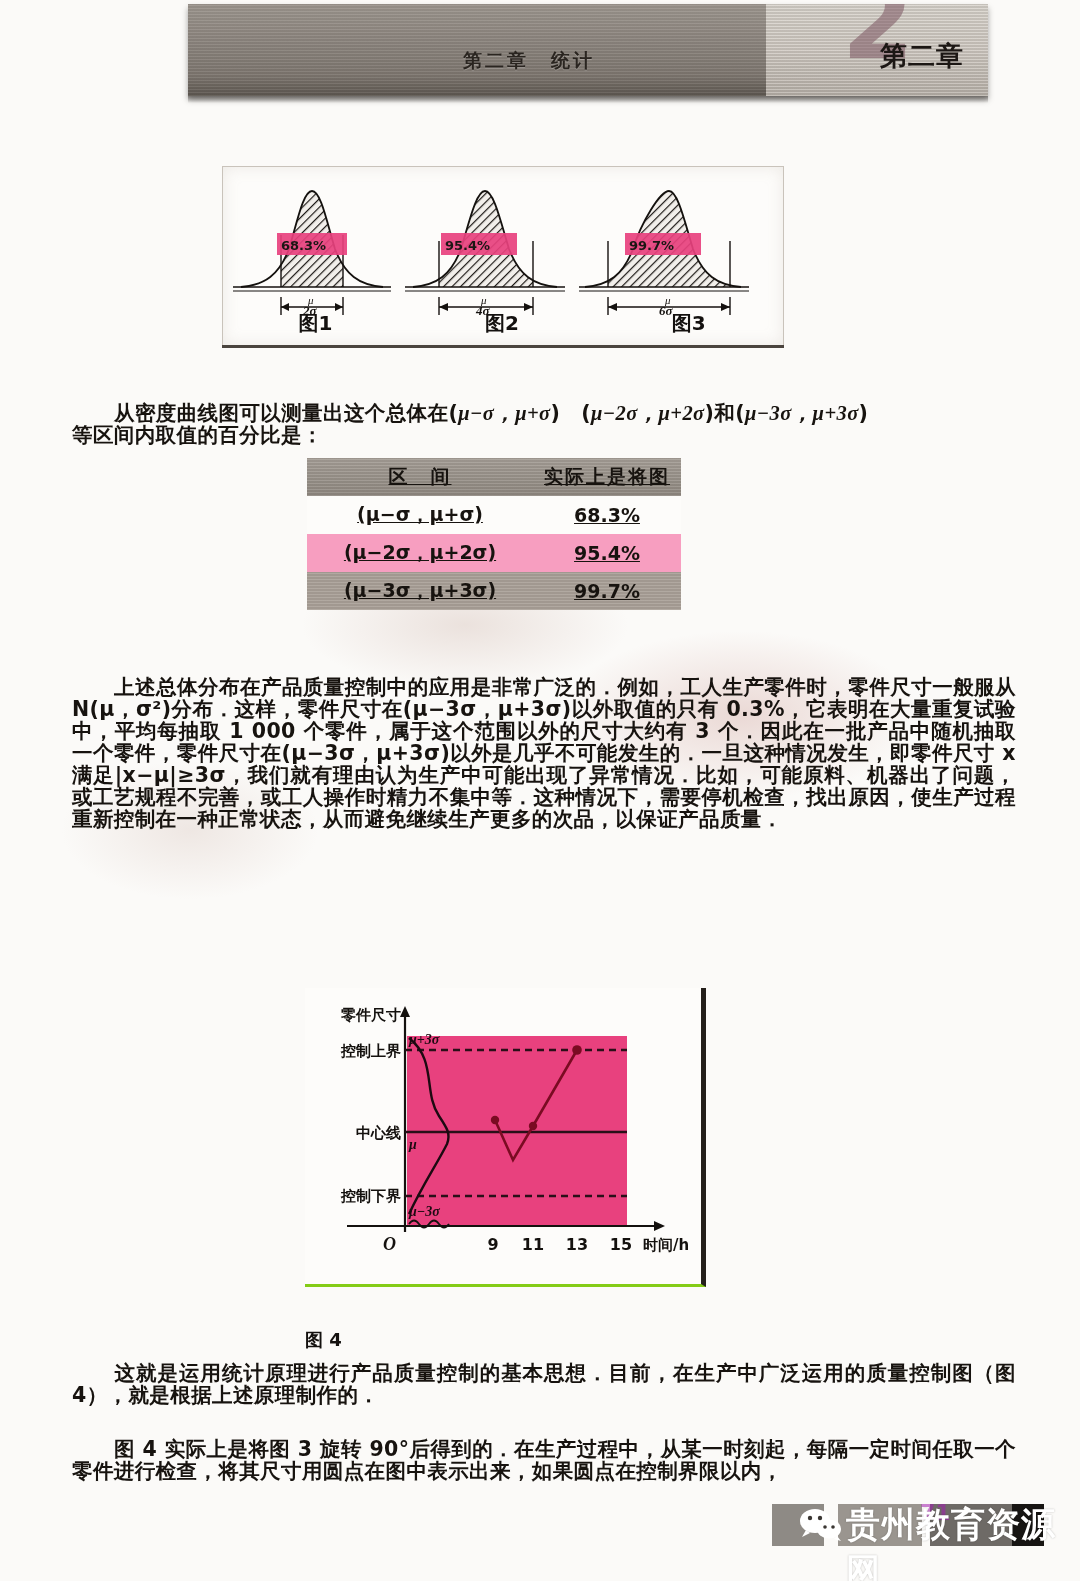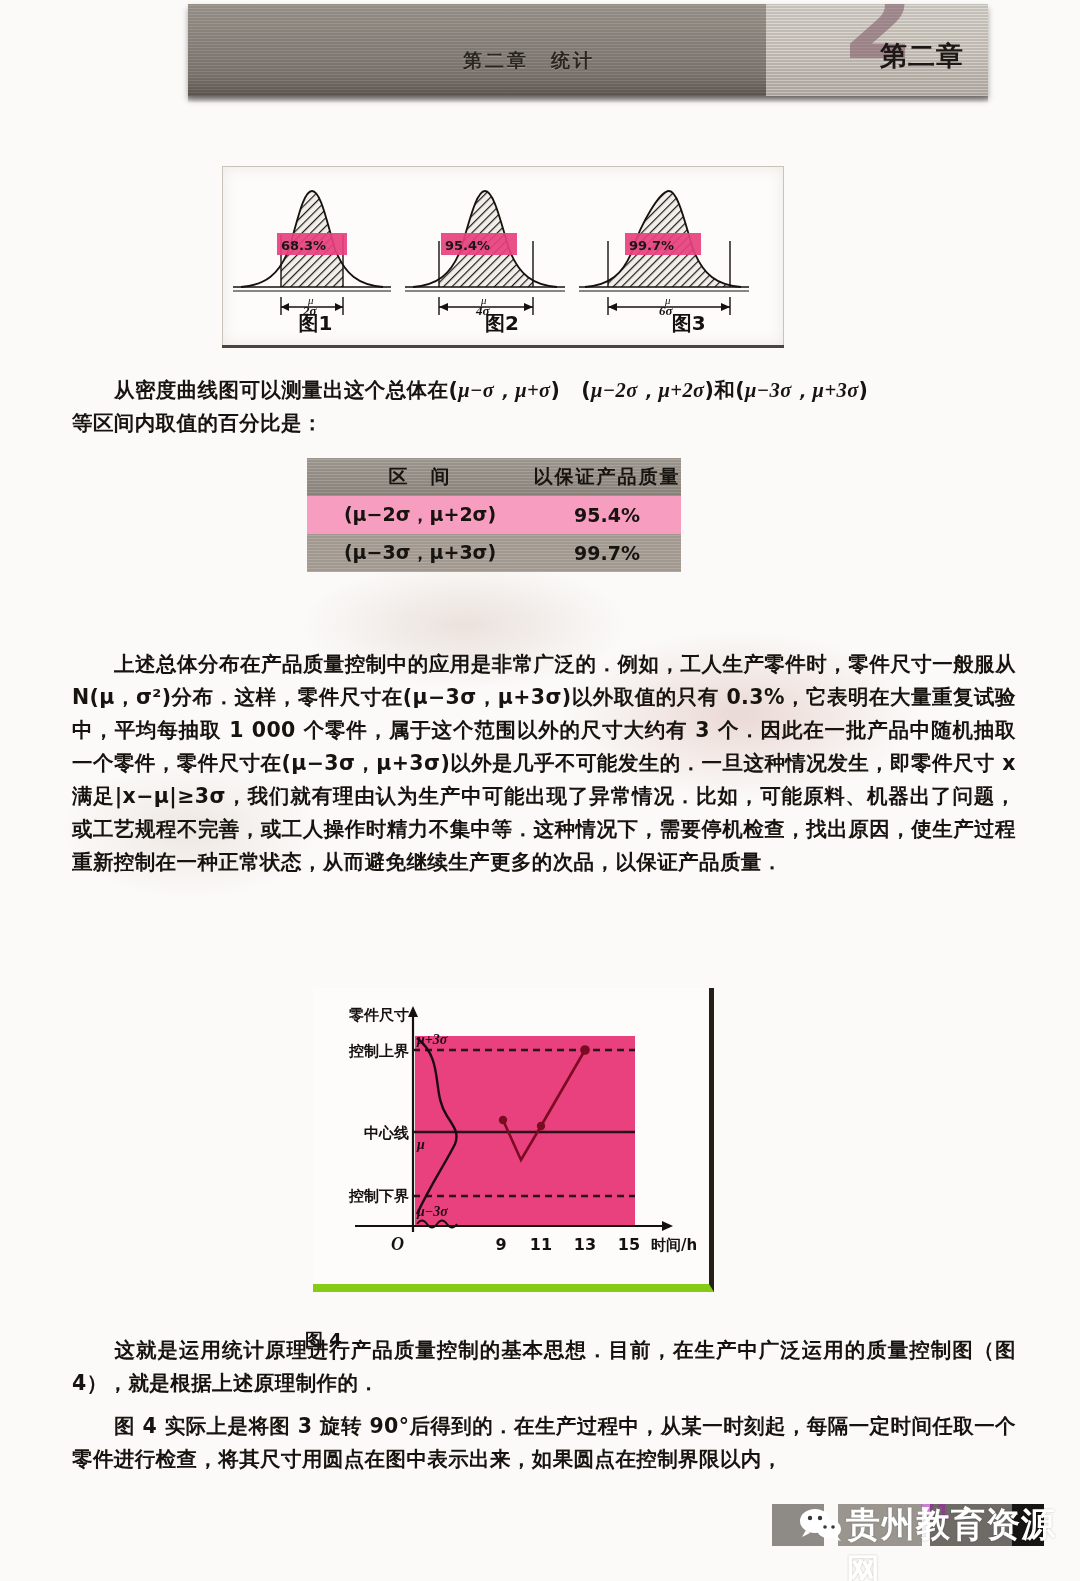--- a/index.html
+++ b/index.html
@@ -136,47 +136,49 @@
     font-size: 20px;
     font-weight: bold;
     font-family: "DejaVu Sans", sans-serif;
     color: #14110f;
   }
 
   
   .para {
     position: absolute;
     font-size: 20.5px;
-    line-height: 33px;
+    line-height: 22px;
     letter-spacing: 0.4px;
     color: #17130f;
     font-family: "DejaVu Sans", sans-serif;
     font-weight: bold;
     text-align: justify;
     text-justify: inter-ideograph;
+    margin-top: 28px;
   }
   .para .ind { display: inline-block; width: 42px; }
   .math { font-family: "Liberation Serif", "DejaVu Serif", serif; font-style: italic; font-weight: bold; }
 
   
   .tbl {
     position: absolute;
     left: 307px;
     top: 458px;
     width: 374px;
     border-collapse: collapse;
     font-family: "DejaVu Sans", sans-serif;
   }
   .tbl td, .tbl th {
     padding: 0;
     height: 38px;
     text-align: center;
     font-size: 19px;
     font-weight: bold;
     color: #17130f;
+    text-decoration: underline;
   }
   .tbl thead th {
     background: linear-gradient(180deg, #a49d95, #8e877f);
     position: relative;
   }
   .tbl thead th::after {
     content: "";
     position: absolute;
     inset: 0;
     background: repeating-linear-gradient(0deg, rgba(255,255,255,0.10) 0px, rgba(255,255,255,0.10) 1px, rgba(0,0,0,0.05) 1px, rgba(0,0,0,0.05) 3px);
@@ -192,27 +194,27 @@
     background: repeating-linear-gradient(0deg, rgba(255,255,255,0.10) 0px, rgba(255,255,255,0.10) 1px, rgba(0,0,0,0.045) 1px, rgba(0,0,0,0.045) 3px);
     pointer-events: none;
   }
   .row-gray td span { position: relative; z-index: 2; }
   .col-interval { width: 226px; }
   .col-pct { width: 148px; }
 
   
   .fig4-frame {
     position: absolute;
-    left: 313px;
+    left: 305px;
     top: 988px;
     width: 396px;
     height: 296px;
     background: #fdfcfa;
     border-right: 5px solid #241f1b;
-    border-bottom: 8px solid #84cc16;
+    border-bottom: 3px solid #84cc16;
   }
   .fig4-caption {
     position: absolute;
     left: 305px;
     top: 1328px;
     width: 396px;
     text-align: left;
     font-size: 18px;
     font-weight: bold;
     font-family: "DejaVu Sans", sans-serif;
@@ -369,24 +371,28 @@
 
 <div class="para" style="left:72px; top:374px; width:940px;">
   <span class="ind"></span><span>从密度曲线图可以测量出这个总体在(</span><span class="math">μ−σ，μ+σ</span><span>)　(</span><span class="math">μ−2σ，μ+2σ</span><span>)和(</span><span class="math">μ−3σ，μ+3σ</span><span>)</span><br>
   <span>等区间内取值的百分比是：</span>
 </div>
 
 <table class="tbl">
   <thead>
     <tr>
       <th class="col-interval"><span>区　间</span></th>
-      <th class="col-pct"><span>以保证产品质量</span></th>
+      <th class="col-pct"><span>实际上是将图</span></th>
     </tr>
   </thead>
   <tbody>
+    <tr class="row-plain">
+      <td>(μ−σ，μ+σ)</td>
+      <td>68.3%</td>
+    </tr>
     <tr class="row-pink">
       <td>(μ−2σ，μ+2σ)</td>
       <td>95.4%</td>
     </tr>
     <tr class="row-gray">
       <td><span>(μ−3σ，μ+3σ)</span></td>
       <td><span>99.7%</span></td>
     </tr>
   </tbody>
 </table>

